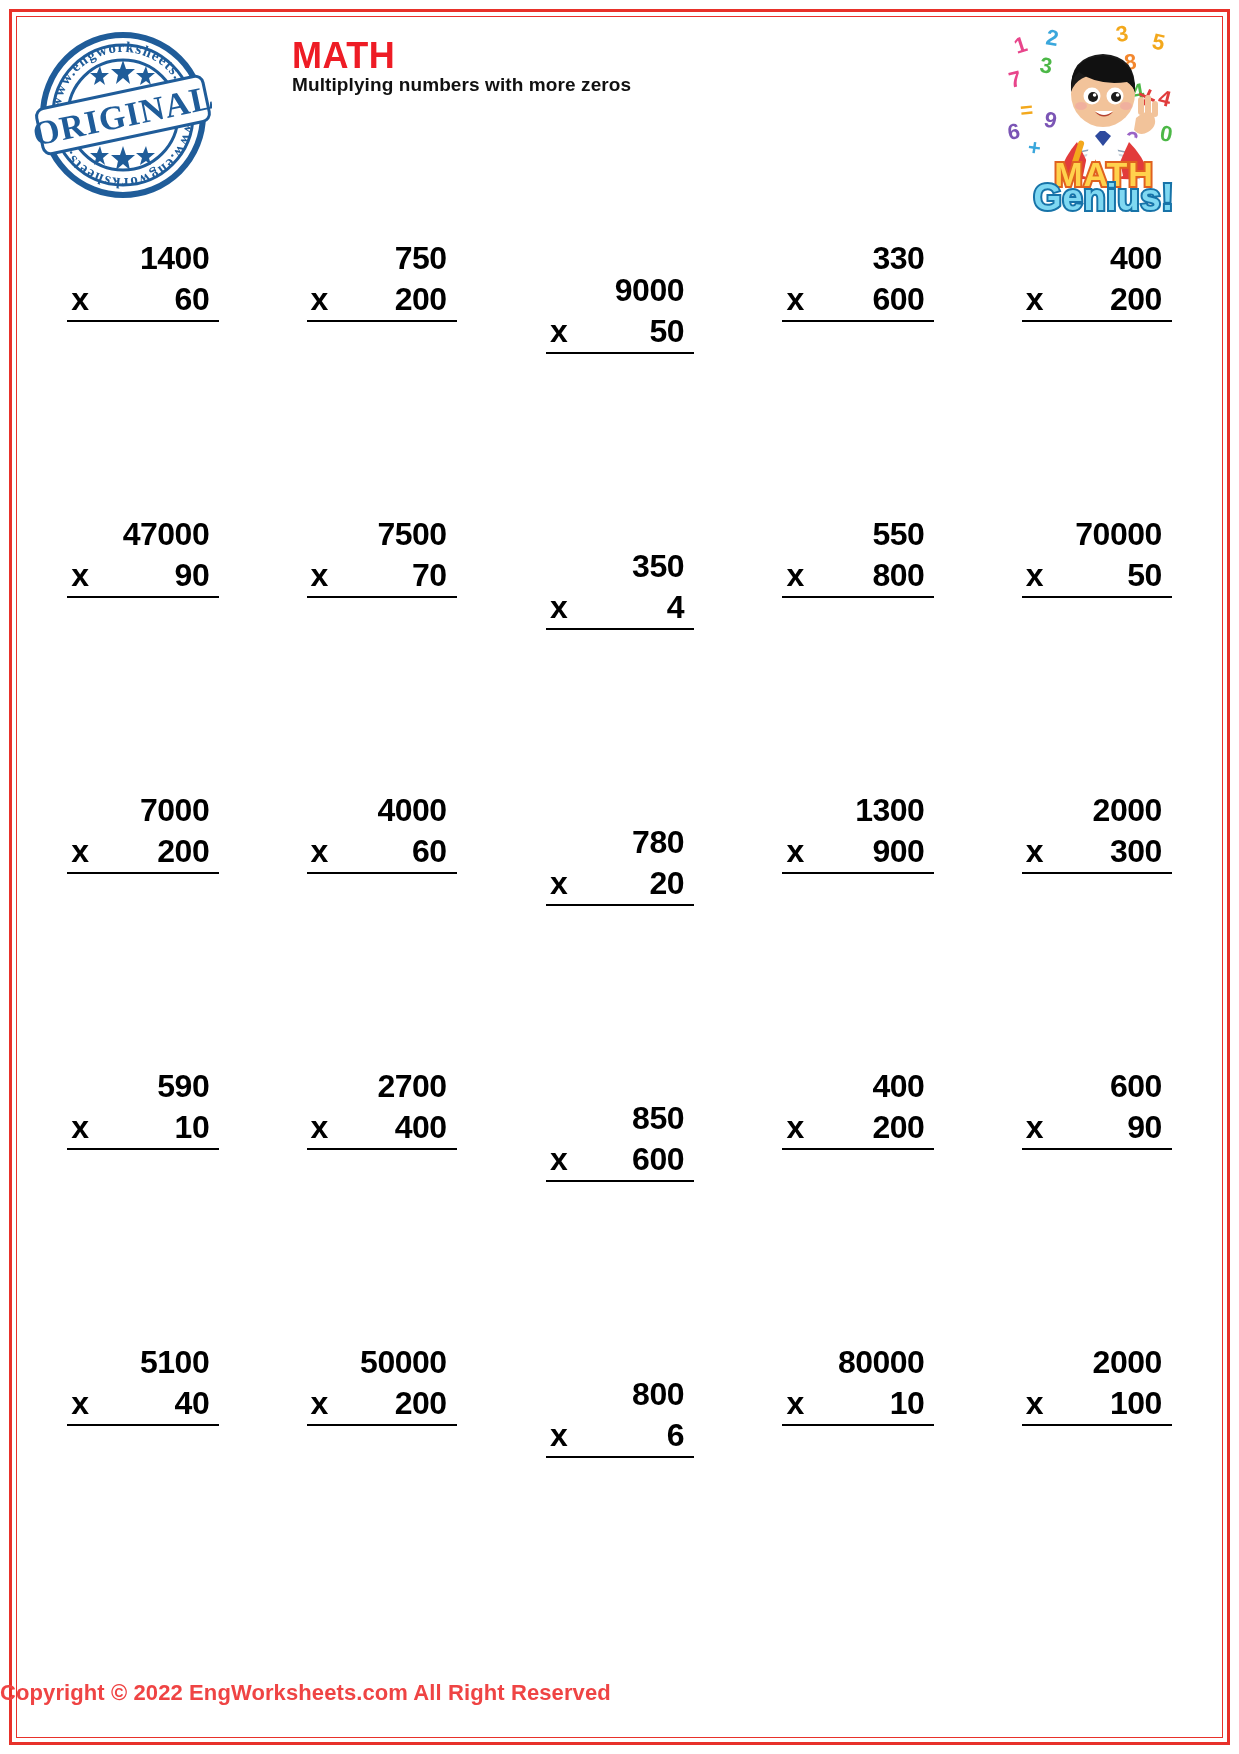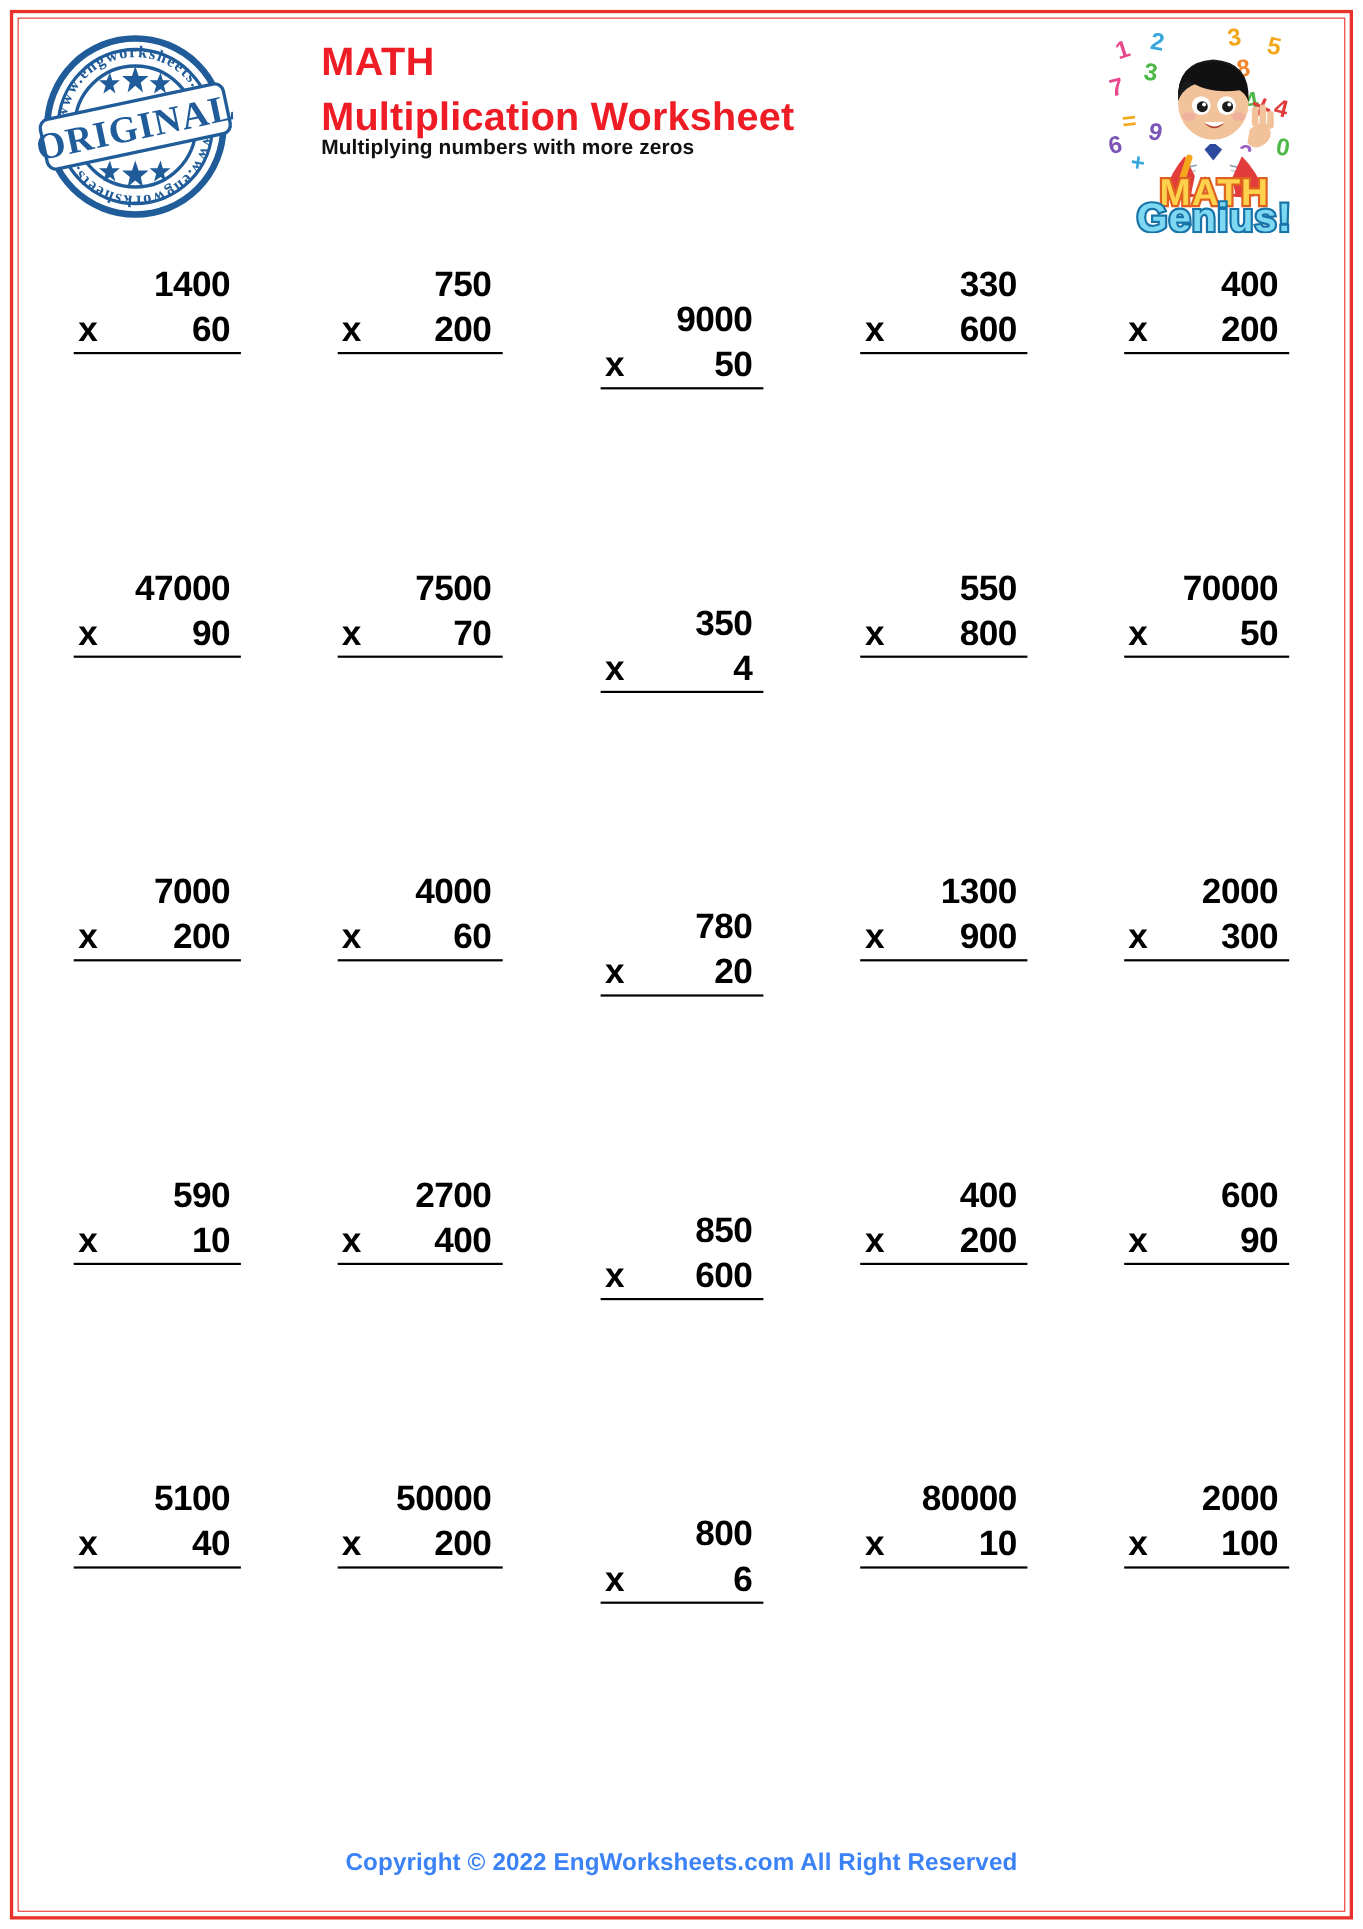--- a/index.html
+++ b/index.html
@@ -123,24 +123,24 @@
   .cell.c1 .prob { width: 150px; }
   .cell.c2 .prob { width: 148px; margin-top: 32px; }
   .cell.c3 .prob { width: 152px; }
   .cell.c4 .prob { width: 150px; }
 
   
   .footer {
     position: absolute;
     left: 0; right: 0;
     top: 1680px;
-    text-align: center;
+    text-align: left;
     font-size: 22px;
     font-weight: 700;
-    color: #3b82f6;
+    color: #ef4444;
     letter-spacing: .1px;
   }
 </style>
 </head>
 <body>
 
 <div class="page">
 
   <div class="outer-border"></div>
   <div class="inner-border"></div>
@@ -172,21 +172,20 @@
         </g>
         <g transform="rotate(-12 89 89)">
           <rect x="4" y="66" width="170" height="46" rx="8" fill="#ffffff" stroke="#1f5c99" stroke-width="3"></rect>
           <text x="89" y="101" text-anchor="middle" font-family="'Liberation Serif', serif" font-size="34" font-weight="700" fill="#1f5c99" letter-spacing="1">ORIGINAL</text>
         </g>
       </svg>
     </div>
 
     <div class="title-block">
       <div class="t-math">MATH</div>
-      <div class="t-sub">Multiplication Worksheet</div>
       <div class="t-desc">Multiplying numbers with more zeros</div>
     </div>
 
     <div class="genius-logo">
       <svg width="210" height="190" viewBox="0 0 210 190" xmlns="http://www.w3.org/2000/svg">
         <g font-family="'Liberation Sans', sans-serif" font-weight="700" font-size="22">
           <text x="18" y="32" fill="#e8458b" transform="rotate(-18 18 32)">1</text>
           <text x="46" y="22" fill="#3aa7dc" transform="rotate(10 46 22)">2</text>
           <text x="118" y="20" fill="#f3a81c" transform="rotate(-8 118 20)">3</text>
           <text x="152" y="26" fill="#f3a81c" transform="rotate(12 152 26)">5</text>

